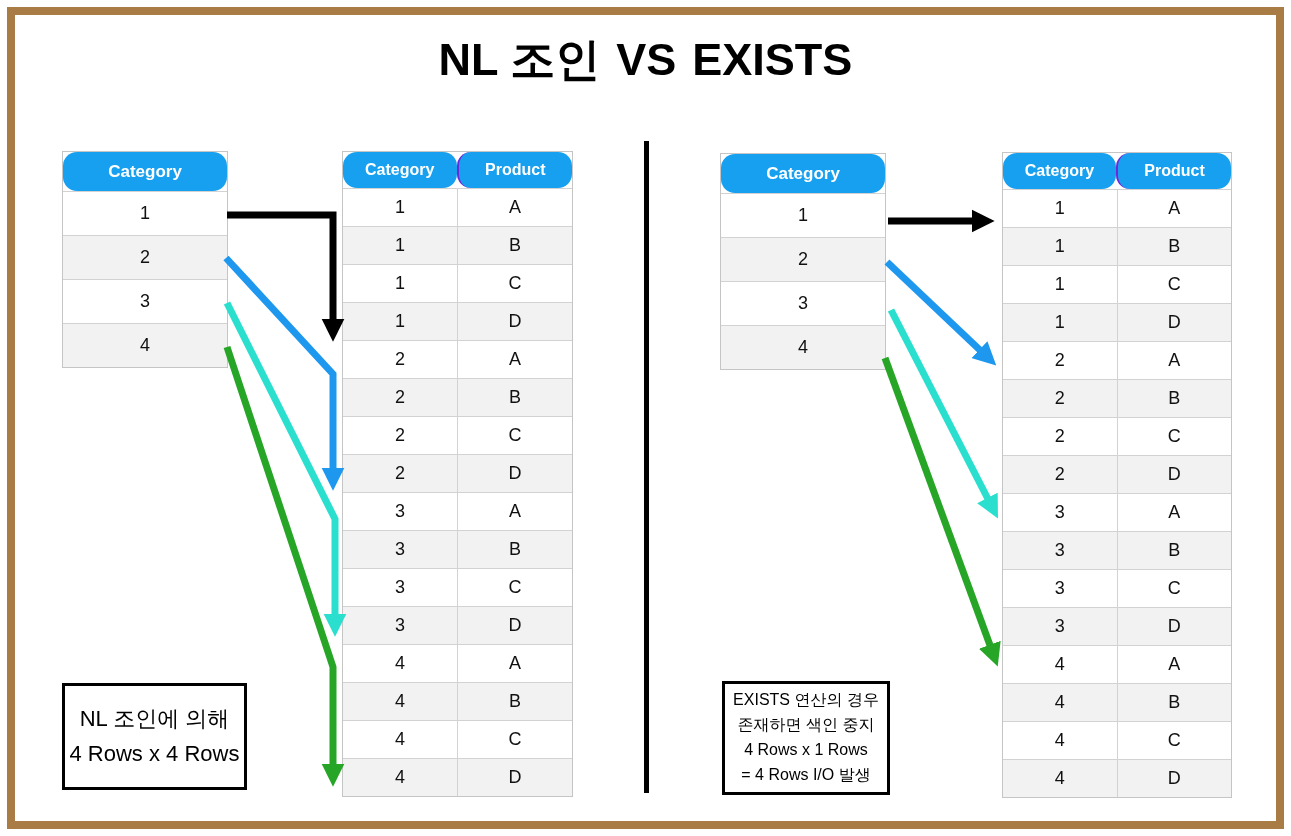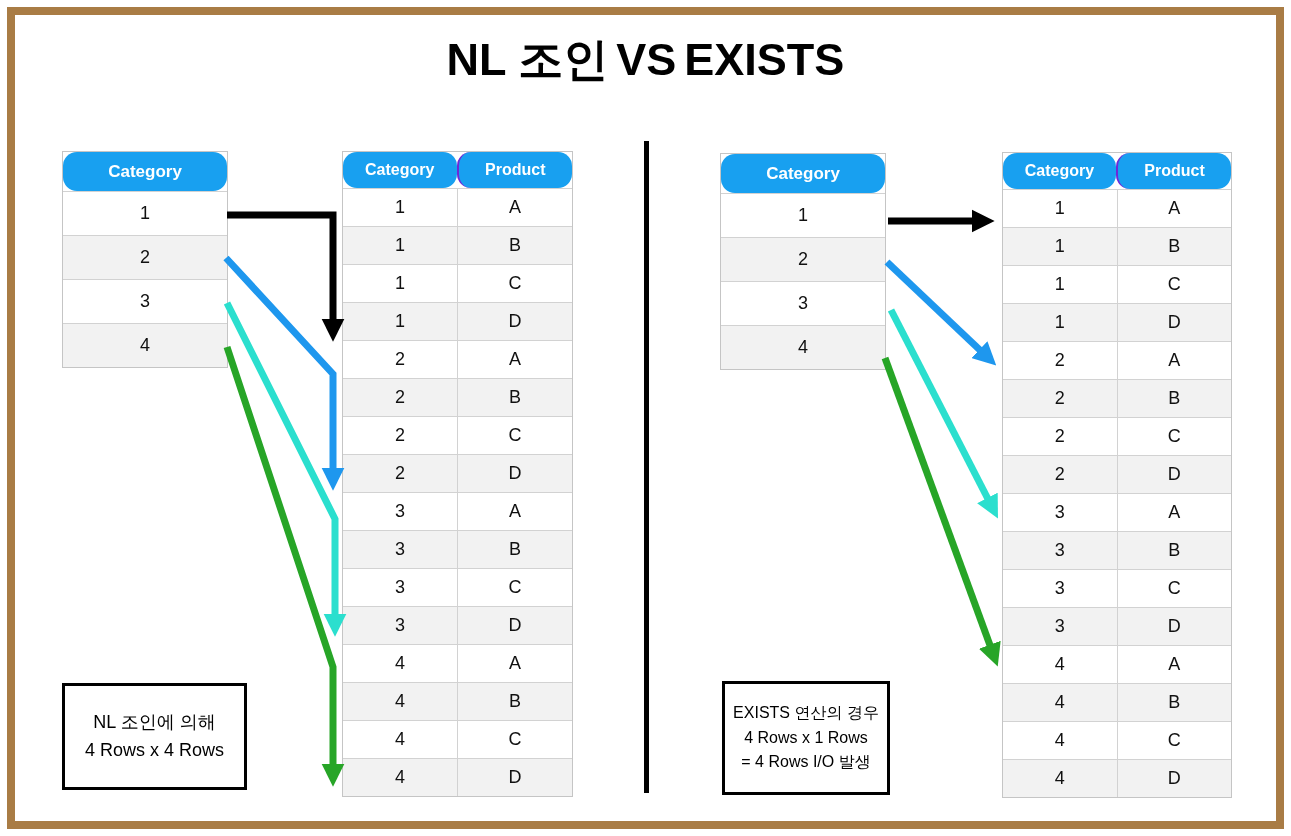--- a/index.html
+++ b/index.html
@@ -11,21 +11,21 @@
     --arrow-cyan:#2BDFCE;
     --arrow-green:#27A527;
     --frame-brown:#A97C45;
   }
   *{box-sizing:border-box;}
   body{margin:0;font-family:"Liberation Sans","DejaVu Sans",sans-serif;background:#fff;}
   .canvas{position:relative;width:1291px;height:836px;background:#fff;overflow:hidden;}
   .frame{position:absolute;inset:7px;border:8px solid var(--frame-brown);pointer-events:none;}
   .title{position:absolute;top:30px;left:0;right:0;text-align:center;font-size:45px;color:#000;}
   .title .t{font-weight:600;}
-  .title .vs{font-weight:800;margin:0 8px;}
+  .title .vs{font-weight:800;margin:0 16px;}
   .divider{position:absolute;left:644px;top:141px;width:5px;height:652px;background:#000;}
 
   .tbl{position:absolute;background:#fff;border:1px solid #C5C5C5;}
   .thead{display:flex;}
   .th{flex:1;background:var(--header-blue);color:#fff;font-weight:700;display:flex;align-items:center;justify-content:center;border-radius:14px;}
   .th + .th{border-left:2px solid #6d28d9;}
   .tr{display:flex;border-top:1px solid var(--grid-line);background:#fff;}
   .tr.alt{background:var(--row-alt);}
   .td{flex:1;display:flex;align-items:center;justify-content:center;font-size:18px;color:#111;}
   .td + .td{border-left:1px solid var(--grid-line);}
@@ -38,21 +38,21 @@
   .main-l .td{height:37px;}
   .cat-r{left:720px;top:153px;width:166px;}
   .cat-r .th{height:39px;font-size:17px;}
   .cat-r .td{height:43px;}
   .main-r{left:1002px;top:152px;width:230px;}
   .main-r .th{height:36px;font-size:16px;}
   .main-r .td{height:37px;}
 
   .note{position:absolute;border:3px solid #000;background:#fff;display:flex;flex-direction:column;justify-content:center;text-align:center;color:#000;}
   .note .line{line-height:1.55;}
-  .note-l{left:62px;top:683px;width:185px;height:107px;font-size:18px;}
+  .note-l{left:62px;top:683px;width:185px;height:107px;font-size:22px;}
   .note-r{left:722px;top:681px;width:168px;height:114px;font-size:16px;}
 
   svg.arrows{position:absolute;inset:0;pointer-events:none;}
   .ln{fill:none;stroke-linejoin:miter;}
   .s-black{stroke:var(--arrow-black);}
   .s-blue{stroke:var(--arrow-blue);}
   .s-cyan{stroke:var(--arrow-cyan);}
   .s-green{stroke:var(--arrow-green);}
   .f-black{fill:var(--arrow-black);}
   .f-blue{fill:var(--arrow-blue);}
@@ -267,20 +267,21 @@
   <div class="note note-l">
     <div>
         <div class="line">NL 조인에 의해</div>
         <div class="line alt">4 Rows x 4 Rows</div>
       </div>
   </div>
 
   <div class="note note-r">
     <div>
         <div class="line">EXISTS 연산의 경우</div>
+        <div class="line alt">존재하면 색인 중지</div>
         <div class="line">4 Rows x 1 Rows</div>
         <div class="line alt">= 4 Rows I/O 발생</div>
       </div>
   </div>
 
   <svg class="arrows" width="1291" height="836" viewBox="0 0 1291 836">
     <defs>
       <marker id="mk-black" viewBox="0 0 10 10" refX="1.5" refY="5" markerWidth="3.3" markerHeight="3.3" orient="auto-start-reverse">
         <path d="M0,0 L10,5 L0,10 z" class="f-black"></path>
       </marker>

